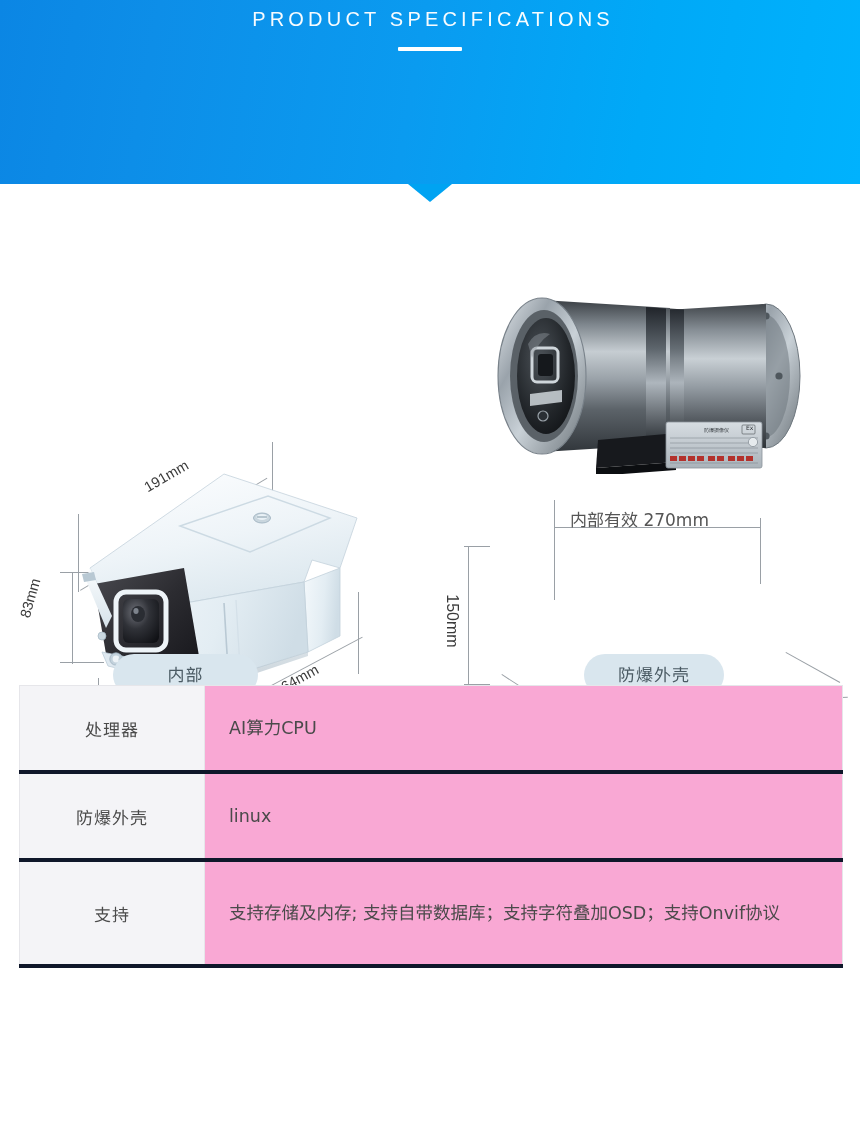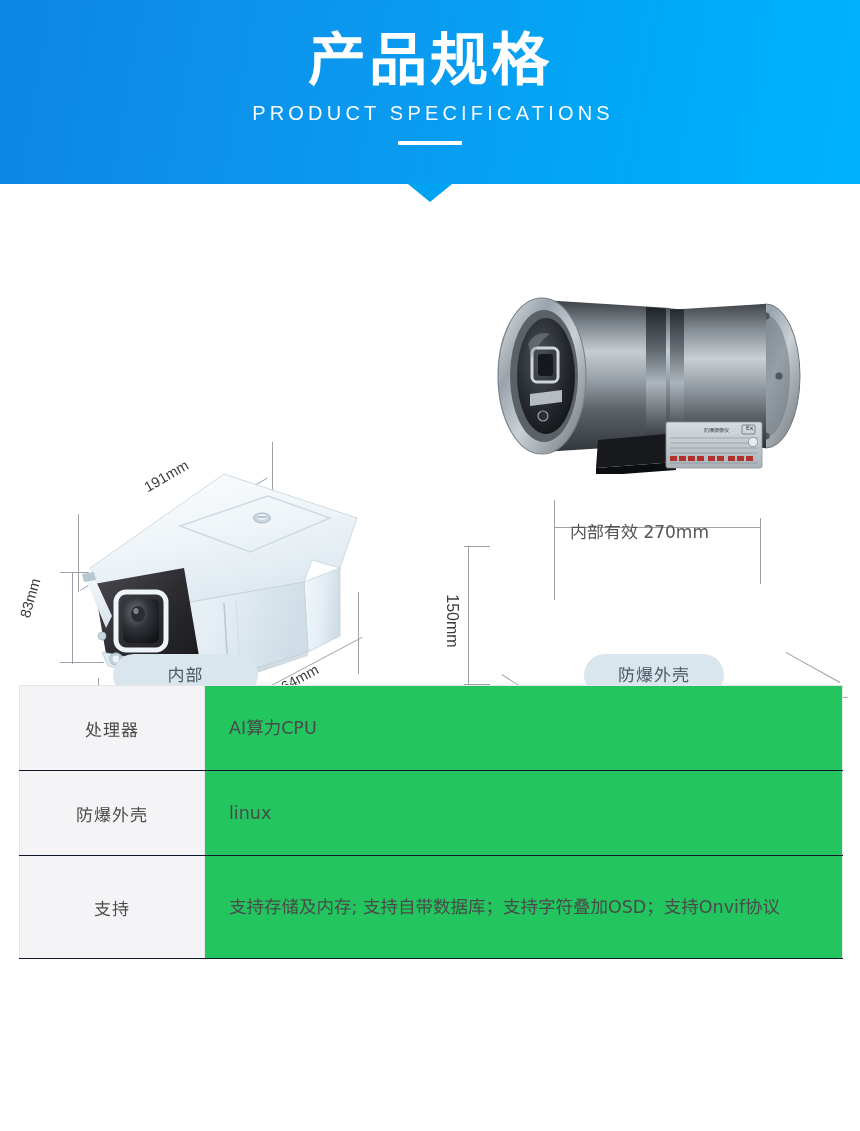--- a/index.html
+++ b/index.html
@@ -144,50 +144,49 @@
   }
   table.spec {
     width: 824px;
     border-collapse: collapse;
     table-layout: fixed;
     border-top: 1px solid #e6e6ea;
     border-left: 1px solid #e6e6ea;
     border-right: 1px solid #e6e6ea;
   }
   table.spec td {
-    border-bottom: 1px solid #0f172a;
+    border-bottom: 4px solid #0f172a;
     vertical-align: middle;
     font-family: "DejaVu Sans", "Liberation Sans", sans-serif;
   }
   td.k {
     width: 172px;
     background: #f4f4f7;
     text-align: center;
     color: #4a4a4a;
     font-size: 17px;
     border-right: 1px solid #e6e6ea;
     padding: 0 6px;
     letter-spacing: 1px;
   }
   td.v {
-    background: #22c55e;
+    background: #f9a8d4;
     color: #4a4a4a;
     font-size: 17.5px;
     padding: 14px 0 14px 24px;
     line-height: 1.62;
   }
   tr.r1 td, tr.r2 td, tr.r3 td, tr.r6 td, tr.r7 td { height: 56px; }
   tr.r4 td, tr.r5 td { height: 74px; }
 </style>
 </head>
 <body>
 
 <div class="banner">
   <div class="banner-inner">
-    <h1 class="banner-title">产品规格</h1>
     <div class="banner-sub">PRODUCT SPECIFICATIONS</div>
     <div class="banner-rule"></div>
   </div>
 </div>
 <div class="banner-arrow"></div>
 
 <div class="showcase">
 
   <div class="prod prod-left">
 
@@ -380,21 +379,21 @@
             <rect x="247" y="212" width="7" height="5"></rect>
           <rect x="258" y="212" width="7" height="5"></rect>
             <rect x="267" y="212" width="7" height="5"></rect>
           <rect x="276" y="212" width="7" height="5"></rect>
         </g>
         <line x1="200" y1="219" x2="288" y2="219" stroke="#767f86" stroke-width="0.5"></line>
         <circle cx="283" cy="198" r="4.6" fill="#e6ebee" stroke="#8a939a" stroke-width="0.8"></circle>
       </g>
     </svg>
 
-    <div class="dimtext cn" style="left:140px; top:334px; font-size:17px;">内部有效 270mm</div>
+    <div class="dimtext cn" style="left:140px; top:322px; font-size:17px;">内部有效 270mm</div>
     <div class="dimtext" style="left:-5px; top:428px; transform:rotate(90deg); font-size:16px;">150mm</div>
     <div class="dimtext" style="left:200px; top:536px; font-size:17px;">340mm</div>
   </div>
 </div>
 
 <div class="badges">
   <div class="badge badge-left">内部</div>
   <div class="badge badge-right">防爆外壳</div>
 </div>
 

